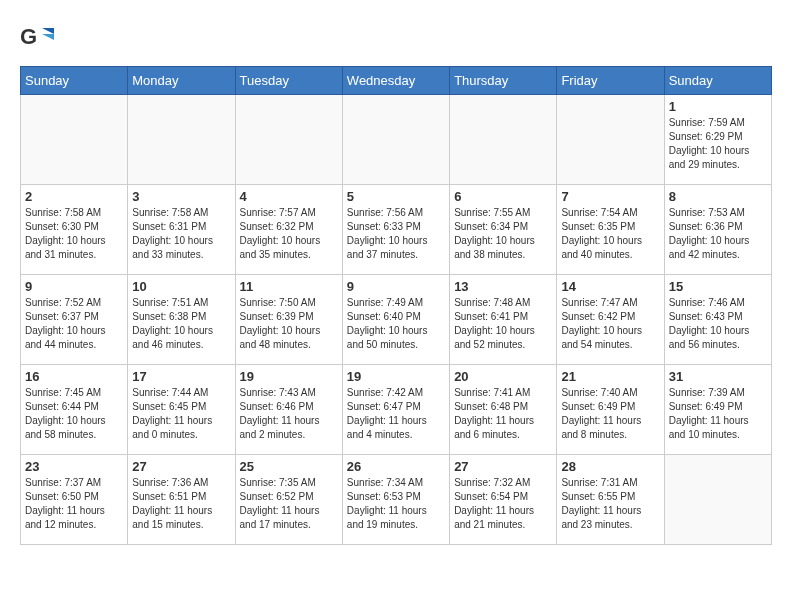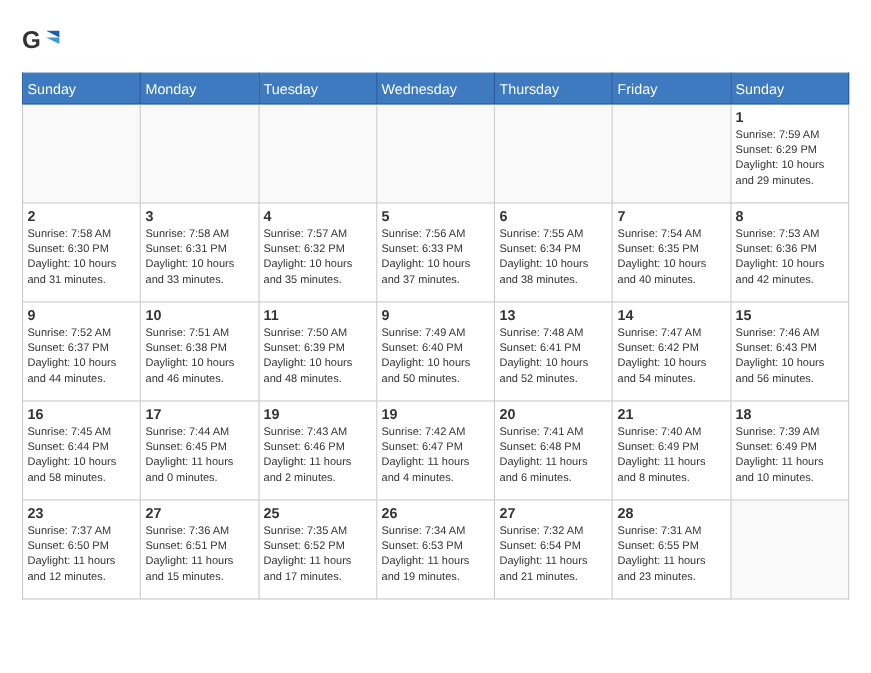--- a/index.html
+++ b/index.html
@@ -208,21 +208,21 @@
         </td>
         <td>
           <span class="day-number">20</span>
           <div class="day-info">Sunrise: 7:41 AM<br>Sunset: 6:48 PM<br>Daylight: 11 hours<br>and 6 minutes.</div>
         </td>
         <td>
           <span class="day-number">21</span>
           <div class="day-info">Sunrise: 7:40 AM<br>Sunset: 6:49 PM<br>Daylight: 11 hours<br>and 8 minutes.</div>
         </td>
         <td>
-          <span class="day-number">18</span>
+          <span class="day-number">31</span>
           <div class="day-info">Sunrise: 7:39 AM<br>Sunset: 6:49 PM<br>Daylight: 11 hours<br>and 10 minutes.</div>
         </td>
       </tr>
       <tr>
         <td>
           <span class="day-number">23</span>
           <div class="day-info">Sunrise: 7:37 AM<br>Sunset: 6:50 PM<br>Daylight: 11 hours<br>and 12 minutes.</div>
         </td>
         <td>
           <span class="day-number">27</span>

